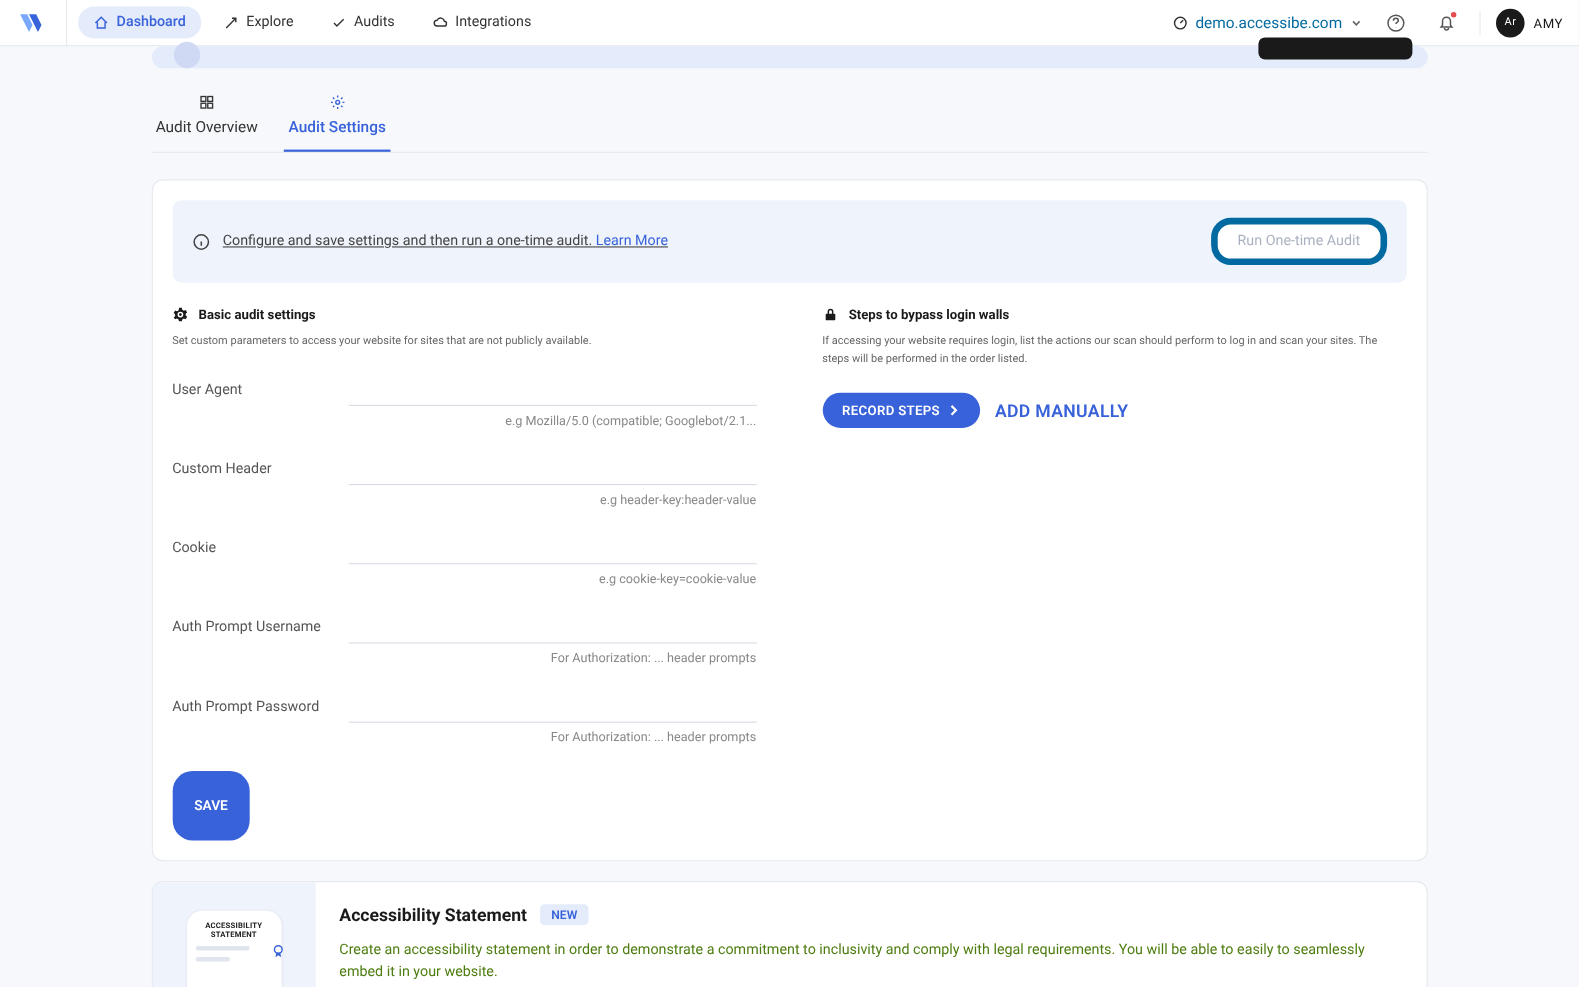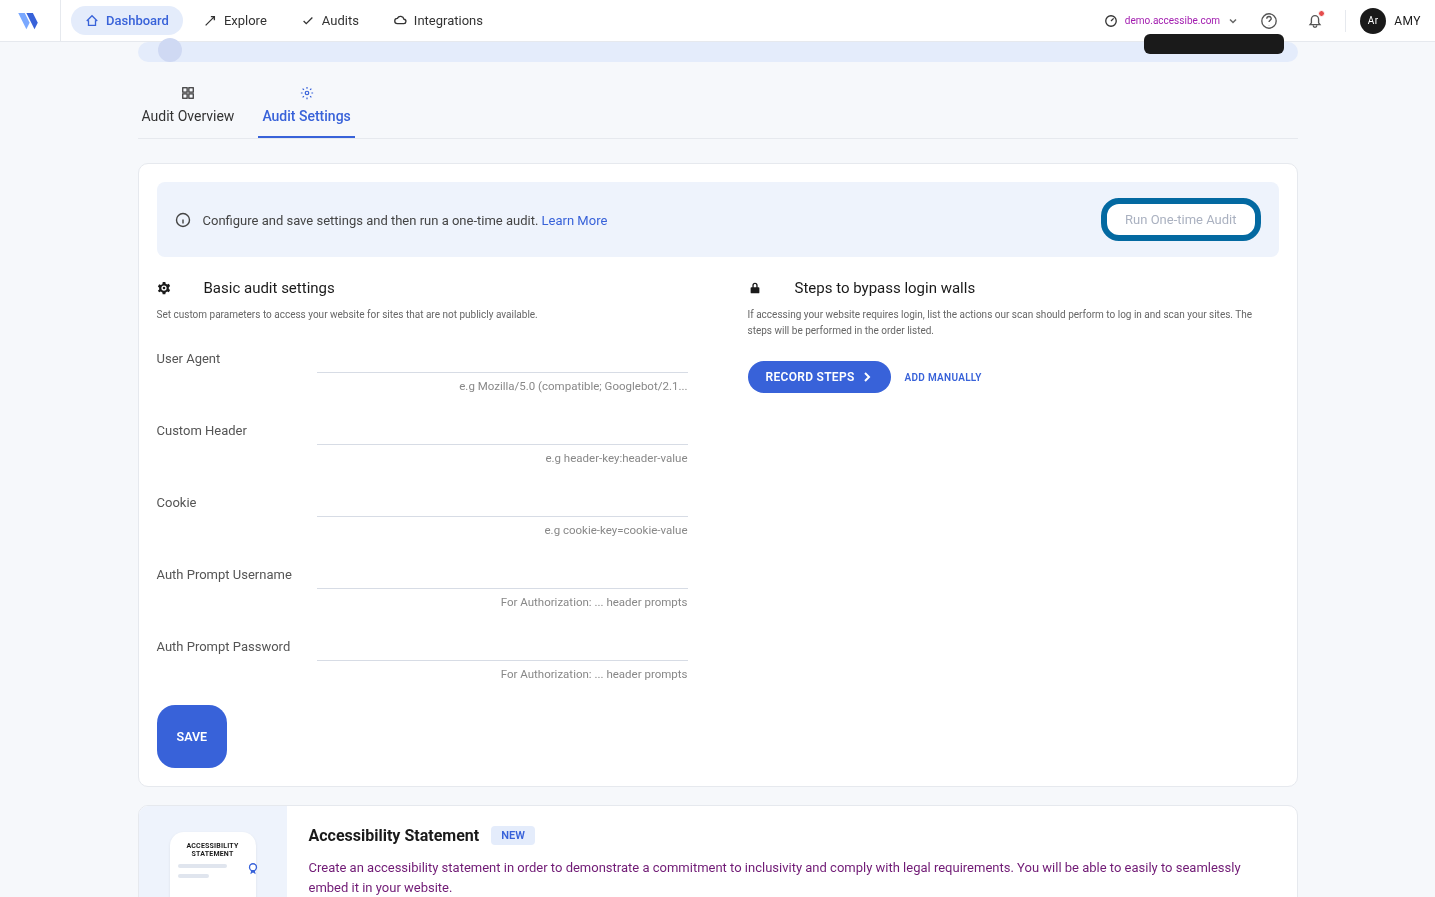--- a/index.html
+++ b/index.html
@@ -6,74 +6,74 @@
 body { background:#f6f8fb; color:#1a1a1a; font-size:14px; }
 .topbar { height:42px; background:#fff; border-bottom:1px solid #e6e9ee; display:flex; align-items:center; padding:0 14px; position:relative; }
 .logo { width:28px; height:28px; display:flex; align-items:center; justify-content:center; margin-right:18px; }
 .logo svg { width:26px; height:26px; }
 .vbar { width:1px; height:42px; background:#e6e9ee; margin-right:10px; }
 .nav { display:flex; gap:6px; }
 .nav-item { display:flex; align-items:center; gap:7px; padding:7px 14px; border-radius:18px; font-size:13px; color:#333; cursor:pointer; }
 .nav-item.active { background:#e4ecfb; color:#3862d9; font-weight:500; }
 .nav-item svg { width:14px; height:14px; }
 .topbar-right { margin-left:auto; display:flex; align-items:center; gap:14px; }
-.domain-pill { display:flex; align-items:center; gap:7px; font-size:10px; color:#a21caf; cursor:pointer; }
+.domain-pill { display:flex; align-items:center; gap:7px; font-size:14px; color:#0369a1; cursor:pointer; }
 .icon-btn { width:32px; height:32px; display:flex; align-items:center; justify-content:center; cursor:pointer; position:relative; }
 .icon-btn svg { width:18px; height:18px; stroke:#555; }
 .notif-dot { position:absolute; top:5px; right:6px; width:7px; height:7px; background:#e54c4c; border-radius:50%; border:1px solid #fff; }
 .vsep { width:1px; height:22px; background:#e6e9ee; }
 .avatar { width:26px; height:26px; border-radius:50%; background:#1a1a1a; color:#fff; font-size:10px; display:flex; align-items:center; justify-content:center; }
 .user-block { display:flex; align-items:center; gap:8px; font-size:12px; letter-spacing:0.5px; cursor:pointer; }
 
 .page { max-width:1160px; margin:0 auto; padding:0 0 40px; }
 .banner-top { background:#e4ecfb; border-radius:10px; height:20px; margin-top:0; margin-bottom:10px; position:relative; }
 .banner-top::after { content:''; position:absolute; right:14px; top:-8px; width:140px; height:20px; background:#1a1a1a; border-radius:6px; }
 .banner-top::before { content:''; position:absolute; left:20px; top:-4px; width:24px; height:24px; border-radius:50%; background:#cfd9f3; }
 
 .tabs { display:flex; gap:20px; border-bottom:1px solid #e6e9ee; margin:14px 0 24px; }
 .tab { display:flex; align-items:center; gap:8px; padding:10px 4px 12px; font-size:14px; color:#333; cursor:pointer; border-bottom:2px solid transparent;flex-direction:column; }
 .tab.active { color:#3862d9; border-bottom-color:#3862d9; font-weight:500; }
 .tab svg { width:14px; height:14px; }
 
 .card { background:#fff; border:1px solid #e6e9ee; border-radius:10px; padding:18px; }
 .info-bar { background:#eef3fc; border-radius:8px; padding:16px 18px; display:flex; align-items:center; justify-content:space-between; margin-bottom:22px; }
-.info-bar-left { display:flex; align-items:flex-end; gap:12px; font-size:13px; color:#444; }
+.info-bar-left { display:flex; align-items:flex-start; gap:12px; font-size:13px; color:#444;text-decoration:underline; }
 .info-bar-left a { color:#3862d9; text-decoration:none; }
 .run-btn { background:#fff; border:6px solid #0369a1; color:#aab1c0; font-size:13px; padding:8px 18px; border-radius:18px; cursor:default; }
 
 .two-col { display:flex; gap:60px; }
 .col { flex:1; }
 .section-head { display:flex; align-items:center; gap:10px; margin-bottom:10px; }
-.section-head h2 { font-size:15px; font-weight:400;margin-left:23px; }
+.section-head h2 { font-size:12px; font-weight:700; }
 .section-head svg { width:14px; height:14px; }
 .section-desc { font-size:10px; color:#666; line-height:1.6; margin-bottom:22px; }
 
 .form-row { display:flex; align-items:flex-start; margin-bottom:24px; }
 .form-label { width:160px; font-size:13px; color:#555; padding-top:6px; }
 .form-field { flex:1; }
 .form-field input { width:100%; border:none; border-bottom:1px solid #d7dce5; padding:6px 2px; font-size:13px; outline:none; background:transparent; }
 .form-hint { font-size:11.5px; color:#888; text-align:right; margin-top:6px; }
 
 .btn-row { display:flex; gap:14px; align-items:center; }
 .btn-primary { background:#3862d9; color:#fff; border:none; padding:9px 18px; border-radius:20px; font-size:12px; font-weight:600; letter-spacing:0.3px; cursor:pointer; display:flex; align-items:center; gap:6px; }
 .btn-primary svg { width:12px; height:12px; }
-.btn-link { background:none; border:none; color:#3862d9; font-size:10px; font-weight:600; letter-spacing:0.3px; cursor:pointer; }
+.btn-link { background:none; border:none; color:#3862d9; font-size:16px; font-weight:600; letter-spacing:0.3px; cursor:pointer; }
 .btn-save { background:#3862d9; color:#fff; border:none; padding:24px 20px; border-radius:18px; font-size:12.5px; font-weight:600; cursor:pointer; }
 
 .statement-card { background:#fff; border:1px solid #e6e9ee; border-radius:10px; margin-top:18px; display:flex; overflow:hidden; }
 .statement-preview { width:148px; background:#eef3fc; display:flex; align-items:center; justify-content:center; padding:18px; }
 .preview-doc { width:86px; height:106px; background:#fff; border-radius:14px; box-shadow:0 1px 3px rgba(0,0,0,.08); position:relative; padding:10px 8px; }
 .preview-doc .t1 { font-size:7px; font-weight:700; text-align:center; letter-spacing:0.2px; }
 .preview-doc .ribbon { position:absolute; right:-4px; top:30px; width:14px; height:14px; }
 .preview-doc .line { height:4px; background:#e0e5ee; margin-top:6px; border-radius:2px; }
 .statement-body { flex:1; padding:20px 22px; }
 .statement-title { display:flex; align-items:center; gap:12px; margin-bottom:13px; }
 .statement-title h3 { font-size:16px; font-weight:700; }
 .badge-new { background:#e4ecfb; color:#3862d9; font-size:11px; font-weight:600; padding:3px 10px; border-radius:4px; }
-.statement-desc { font-size:13px; color:#701a75; line-height:1.5; margin-bottom:14px; }
+.statement-desc { font-size:13px; color:#4d7c0f; line-height:1.5; margin-bottom:14px; }
 .btn-create { background:#3862d9; color:#e5e5e5; border:none; padding:9px 16px; border-radius:6px; font-size:13px; font-weight:500; cursor:pointer; display:flex; align-items:center; gap:8px; }
 </style>
 </head>
 <body>
 
 <div class="topbar">
   <div class="logo">
     <svg viewBox="0 0 32 32">
         <path d="M4 6 L14 26 L18 18 L12 6 Z" fill="#7aa8ff"></path>
         <path d="M14 6 L24 26 L28 18 L22 6 Z" fill="#3862d9"></path>

